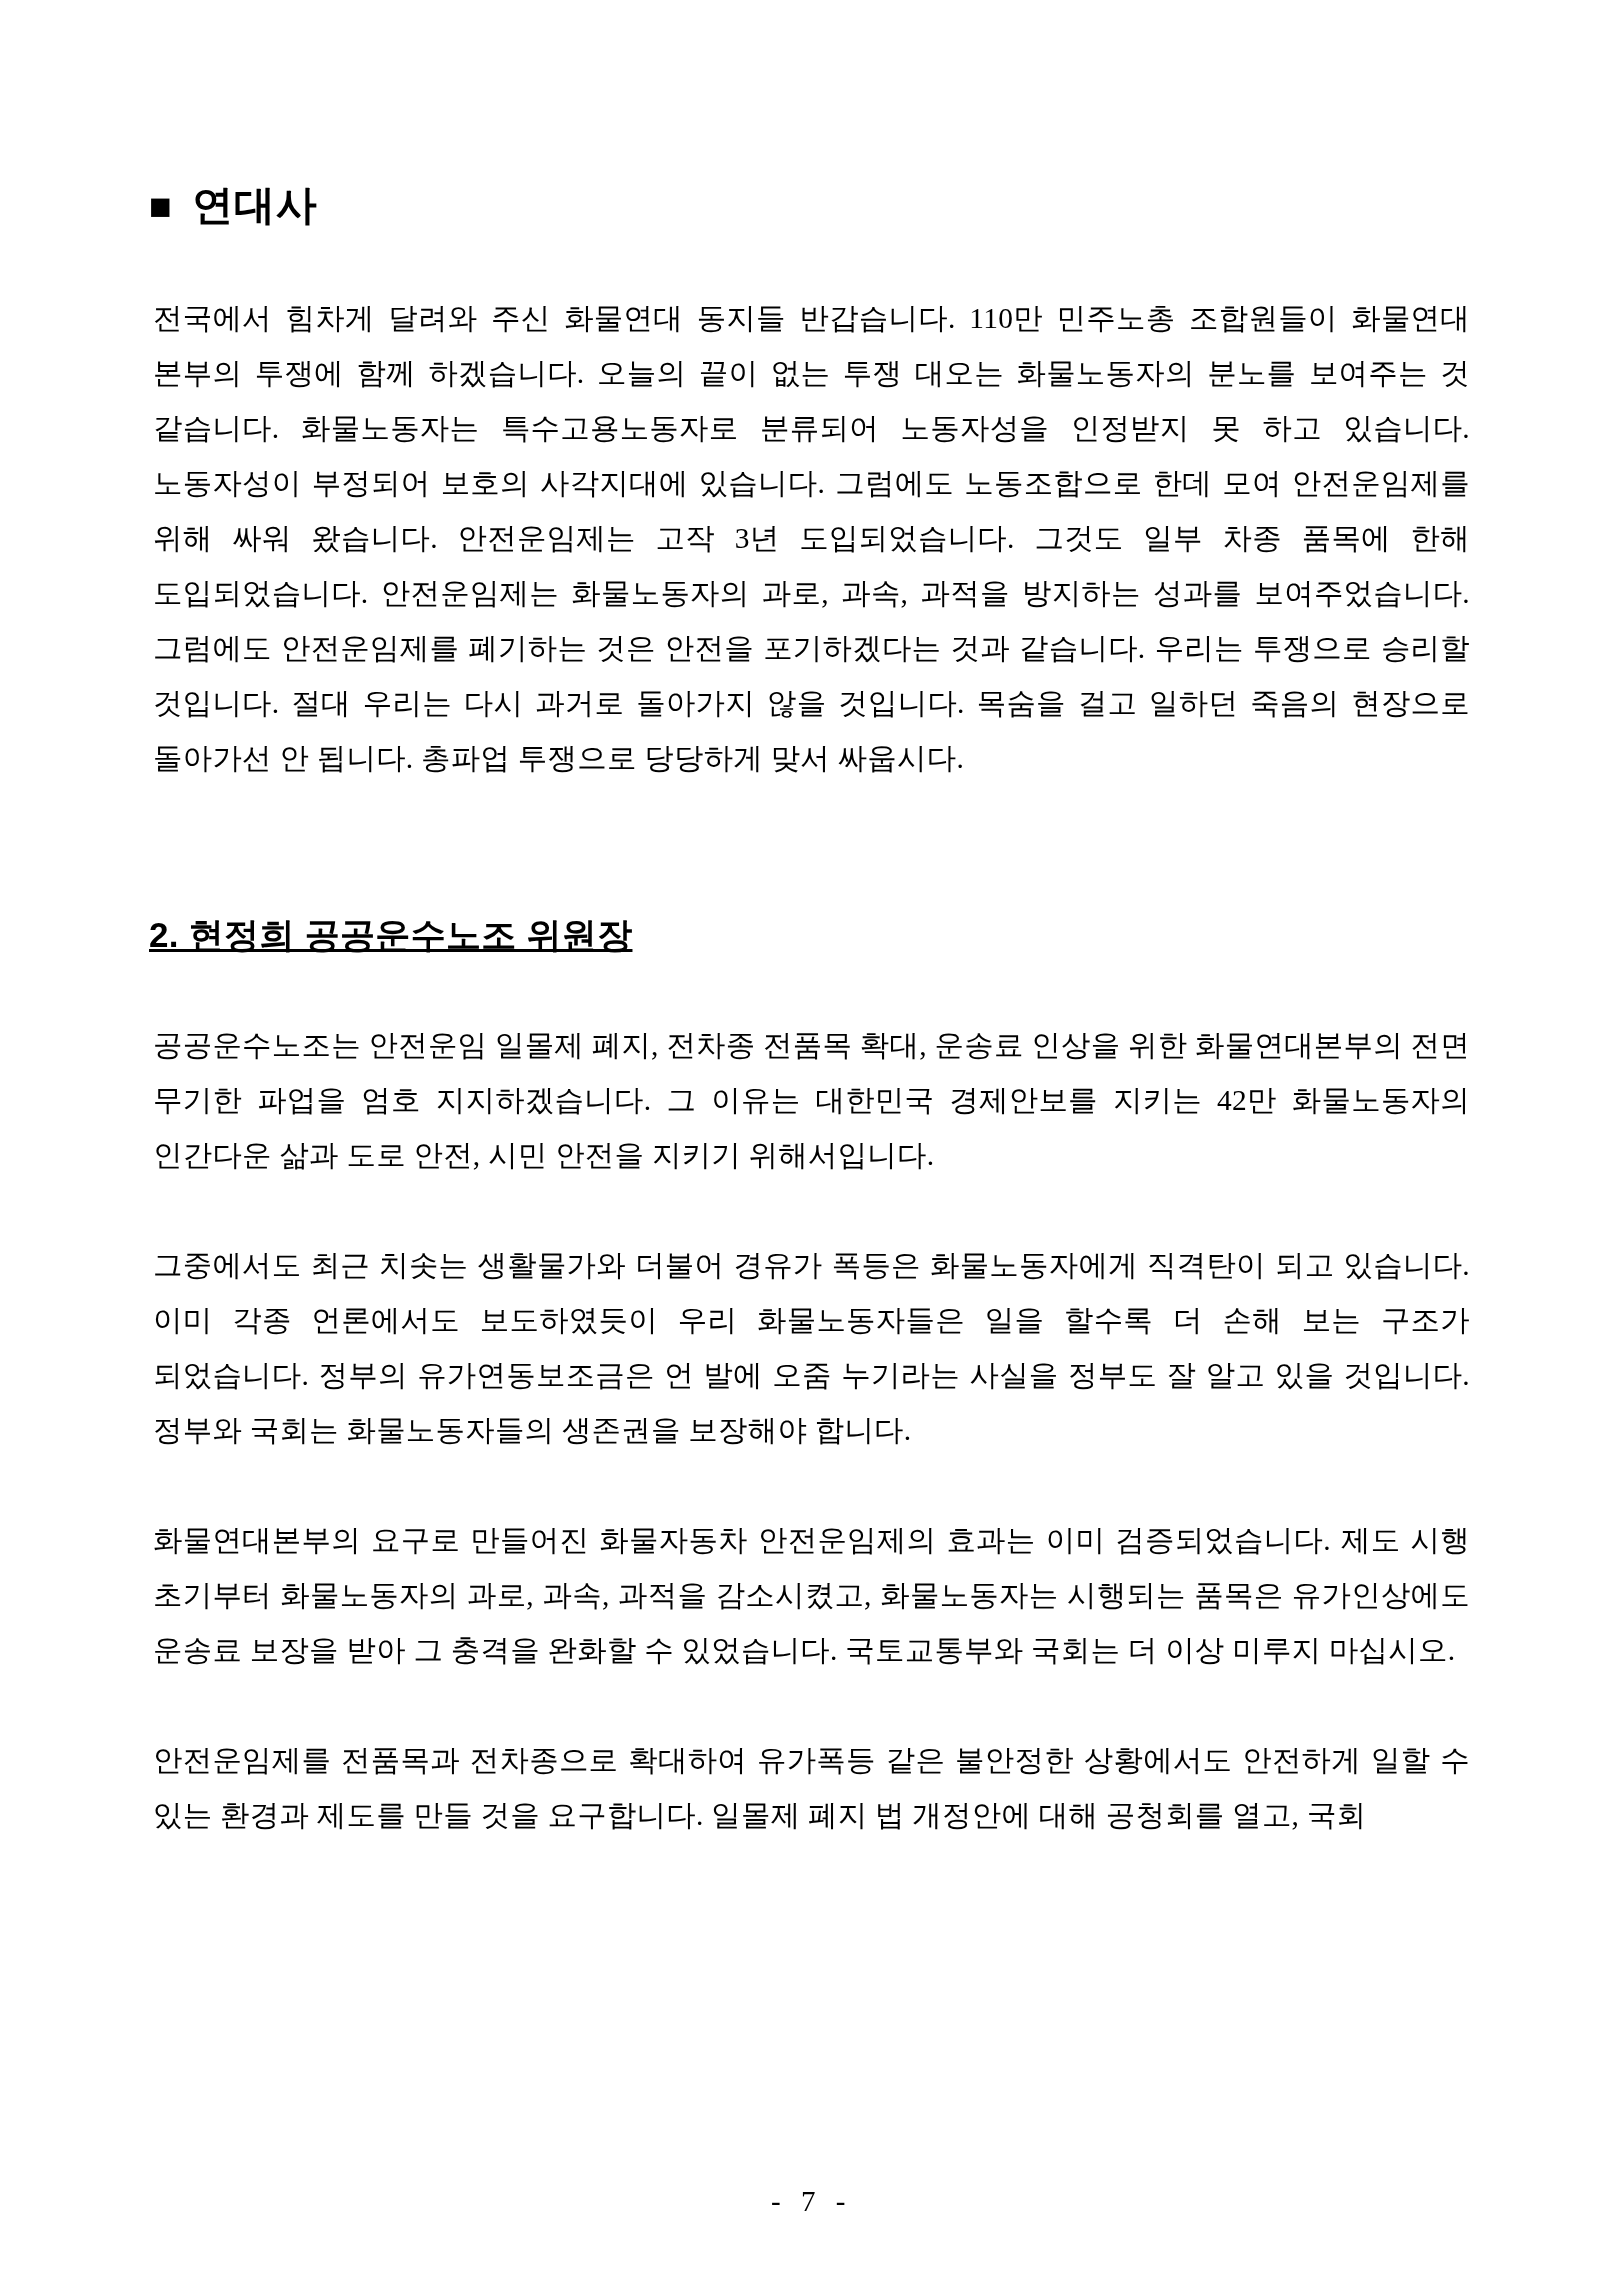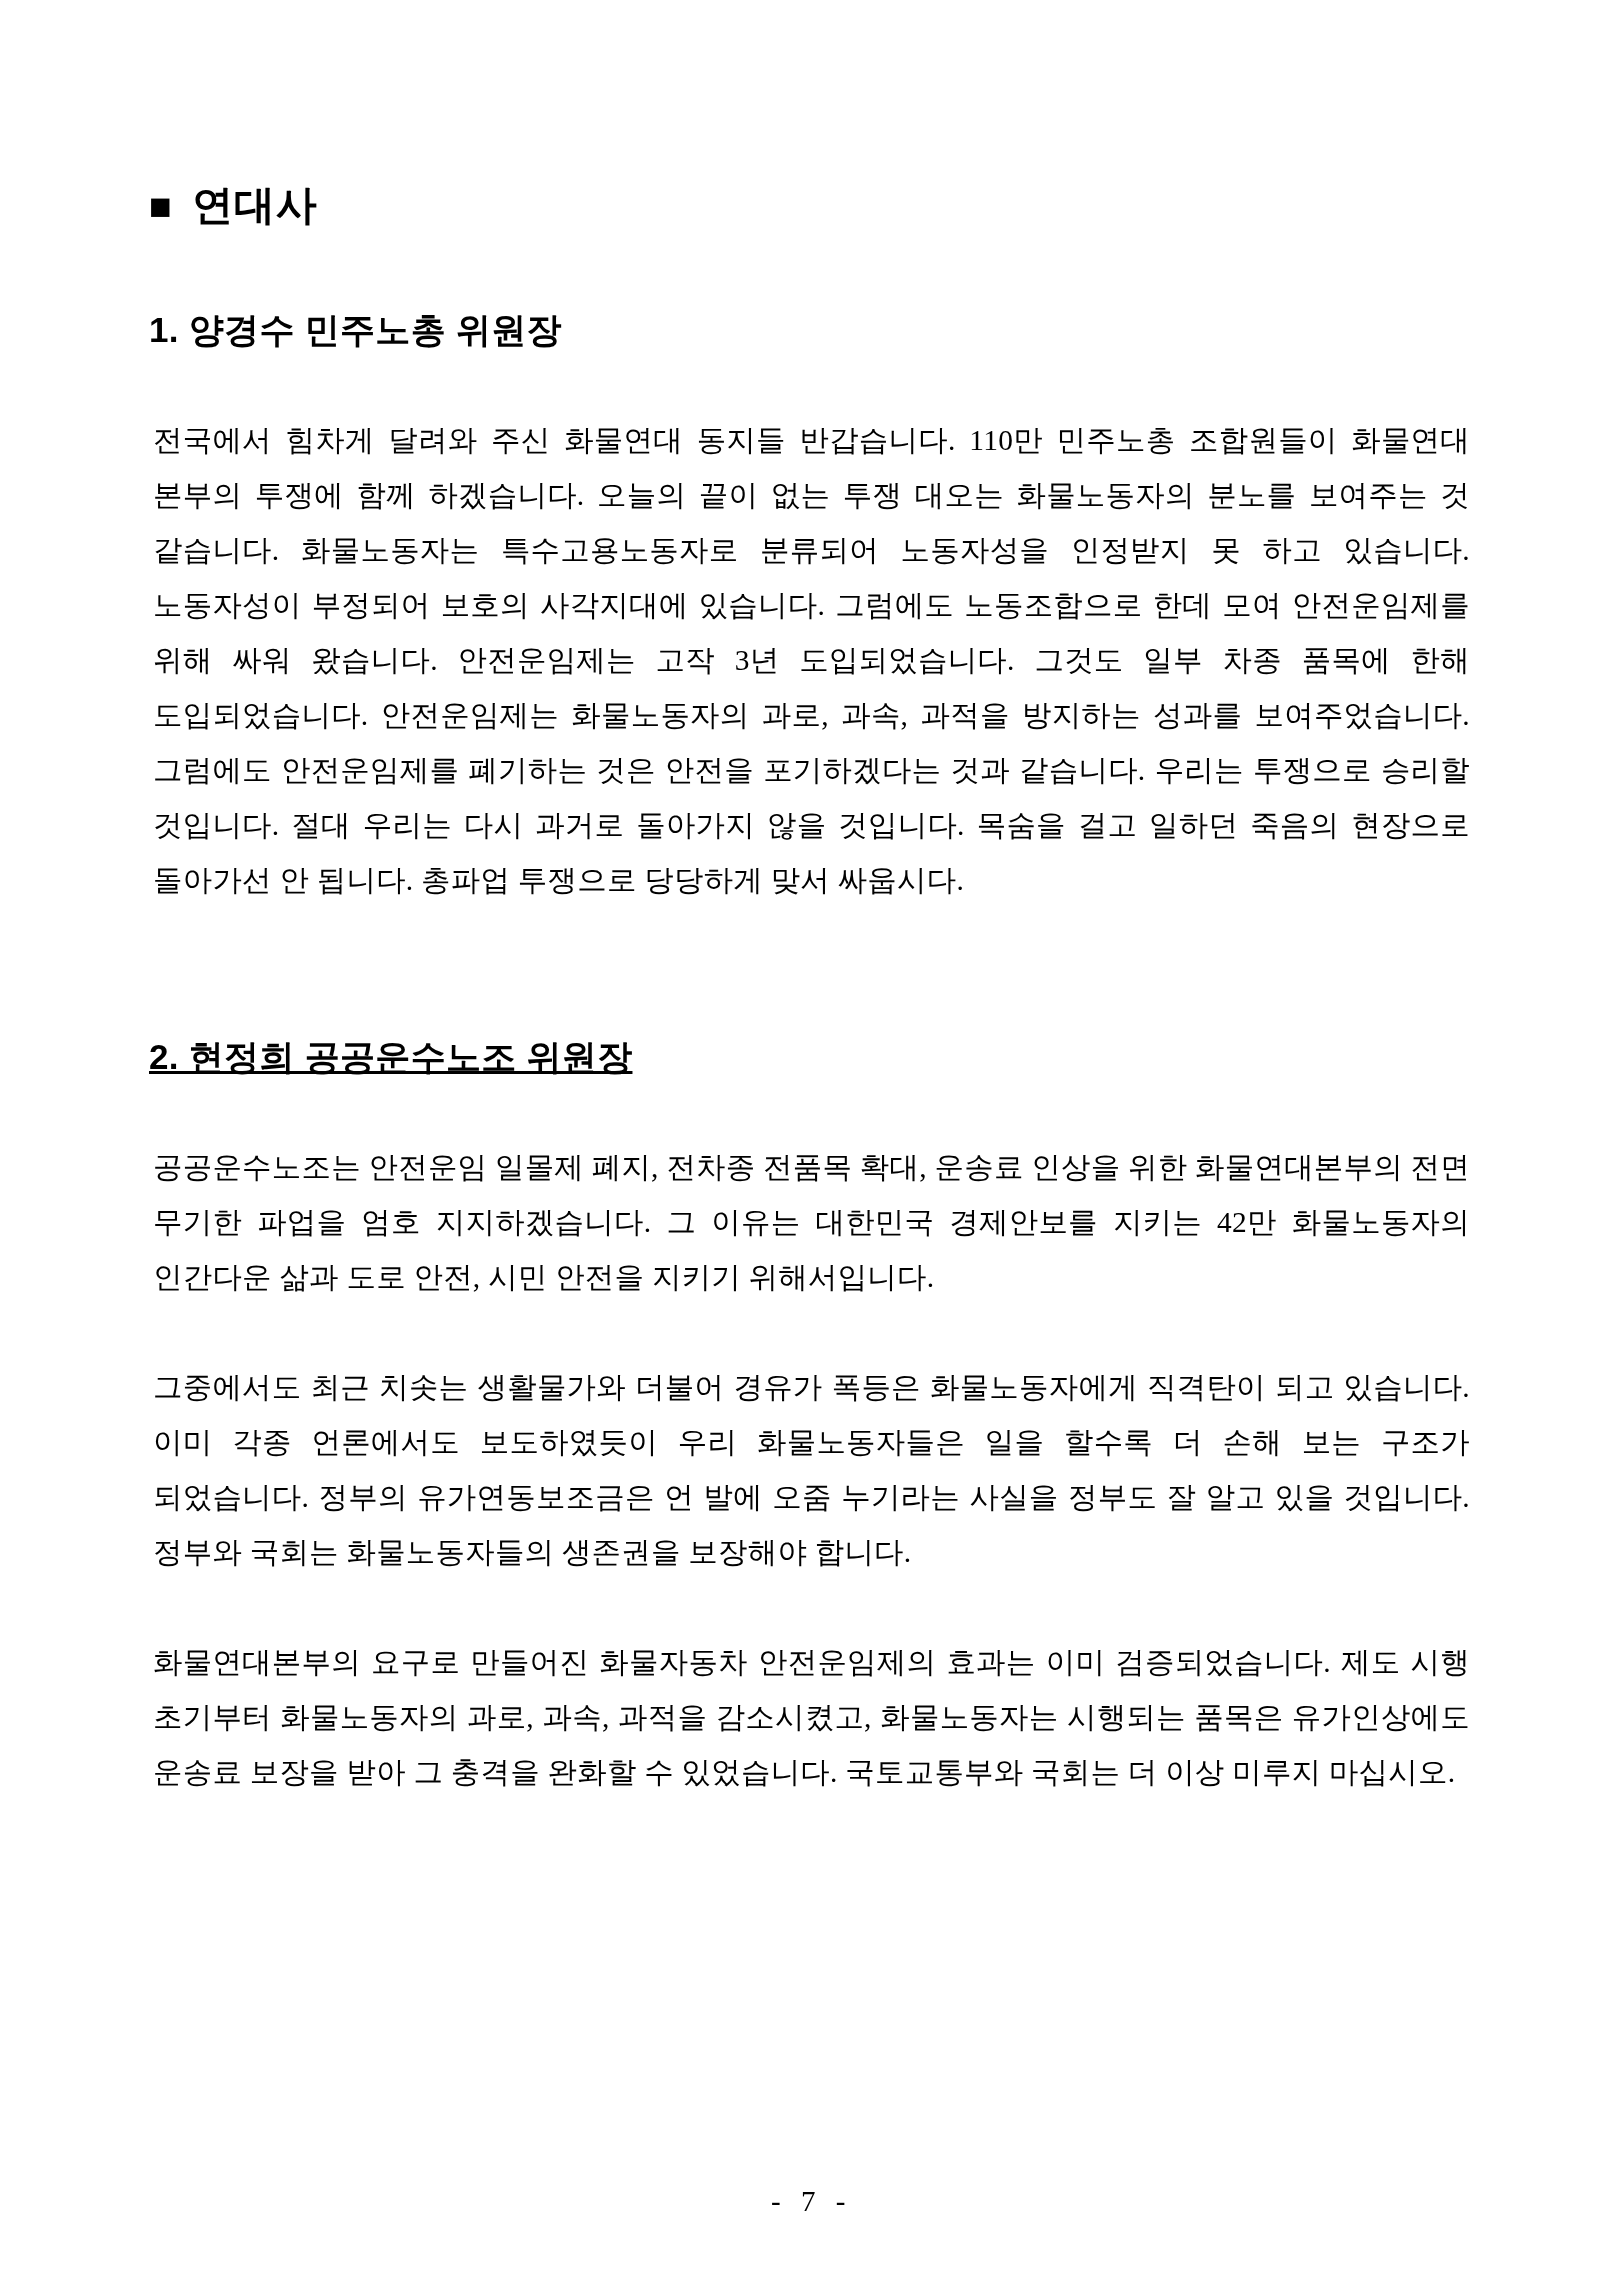--- a/index.html
+++ b/index.html
@@ -71,29 +71,29 @@
 <body>
 
 <div class="page">
 
   <h1 class="doc-title">
     <span class="bullet">■</span>
     <span>연대사</span>
   </h1>
 
   <section>
-    <h2 class="section-heading s1-heading">1. 양경수 민주노총 위원장</h2>
     <p class="body-p first-p">전국에서 힘차게 달려와 주신 화물연대 동지들 반갑습니다. 110만 민주노총 조합원들이 화물연대 본부의 투쟁에 함께 하겠습니다. 오늘의 끝이 없는 투쟁 대오는 화물노동자의 분노를 보여주는 것 같습니다. 화물노동자는 특수고용노동자로 분류되어 노동자성을 인정받지 못 하고 있습니다. 노동자성이 부정되어 보호의 사각지대에 있습니다. 그럼에도 노동조합으로 한데 모여 안전운임제를 위해 싸워 왔습니다. 안전운임제는 고작 3년 도입되었습니다. 그것도 일부 차종 품목에 한해 도입되었습니다. 안전운임제는 화물노동자의 과로, 과속, 과적을 방지하는 성과를 보여주었습니다. 그럼에도 안전운임제를 폐기하는 것은 안전을 포기하겠다는 것과 같습니다. 우리는 투쟁으로 승리할 것입니다. 절대 우리는 다시 과거로 돌아가지 않을 것입니다. 목숨을 걸고 일하던 죽음의 현장으로 돌아가선 안 됩니다. 총파업 투쟁으로 당당하게 맞서 싸웁시다.</p>
   </section>
 
   <section>
     <h2 class="section-heading s2-heading">2. 현정희 공공운수노조 위원장</h2>
     <p class="body-p first-p">공공운수노조는 안전운임 일몰제 폐지, 전차종 전품목 확대, 운송료 인상을 위한 화물연대본부의 전면 무기한 파업을 엄호 지지하겠습니다. 그 이유는 대한민국 경제안보를 지키는 42만 화물노동자의 인간다운 삶과 도로 안전, 시민 안전을 지키기 위해서입니다.</p>
     <p class="body-p">그중에서도 최근 치솟는 생활물가와 더불어 경유가 폭등은 화물노동자에게 직격탄이 되고 있습니다. 이미 각종 언론에서도 보도하였듯이 우리 화물노동자들은 일을 할수록 더 손해 보는 구조가 되었습니다. 정부의 유가연동보조금은 언 발에 오줌 누기라는 사실을 정부도 잘 알고 있을 것입니다. 정부와 국회는 화물노동자들의 생존권을 보장해야 합니다.</p>
     <p class="body-p">화물연대본부의 요구로 만들어진 화물자동차 안전운임제의 효과는 이미 검증되었습니다. 제도 시행 초기부터 화물노동자의 과로, 과속, 과적을 감소시켰고, 화물노동자는 시행되는 품목은 유가인상에도 운송료 보장을 받아 그 충격을 완화할 수 있었습니다. 국토교통부와 국회는 더 이상 미루지 마십시오.</p>
+    <p class="body-p">안전운임제를 전품목과 전차종으로 확대하여 유가폭등 같은 불안정한 상황에서도 안전하게 일할 수 있는 환경과 제도를 만들 것을 요구합니다. 일몰제 폐지 법 개정안에 대해 공청회를 열고, 국회</p>
   </section>
 
   <footer class="page-footer">
     <div class="page-number">- 7 -</div>
   </footer>
 
 </div>
 
 
 </body></html>

